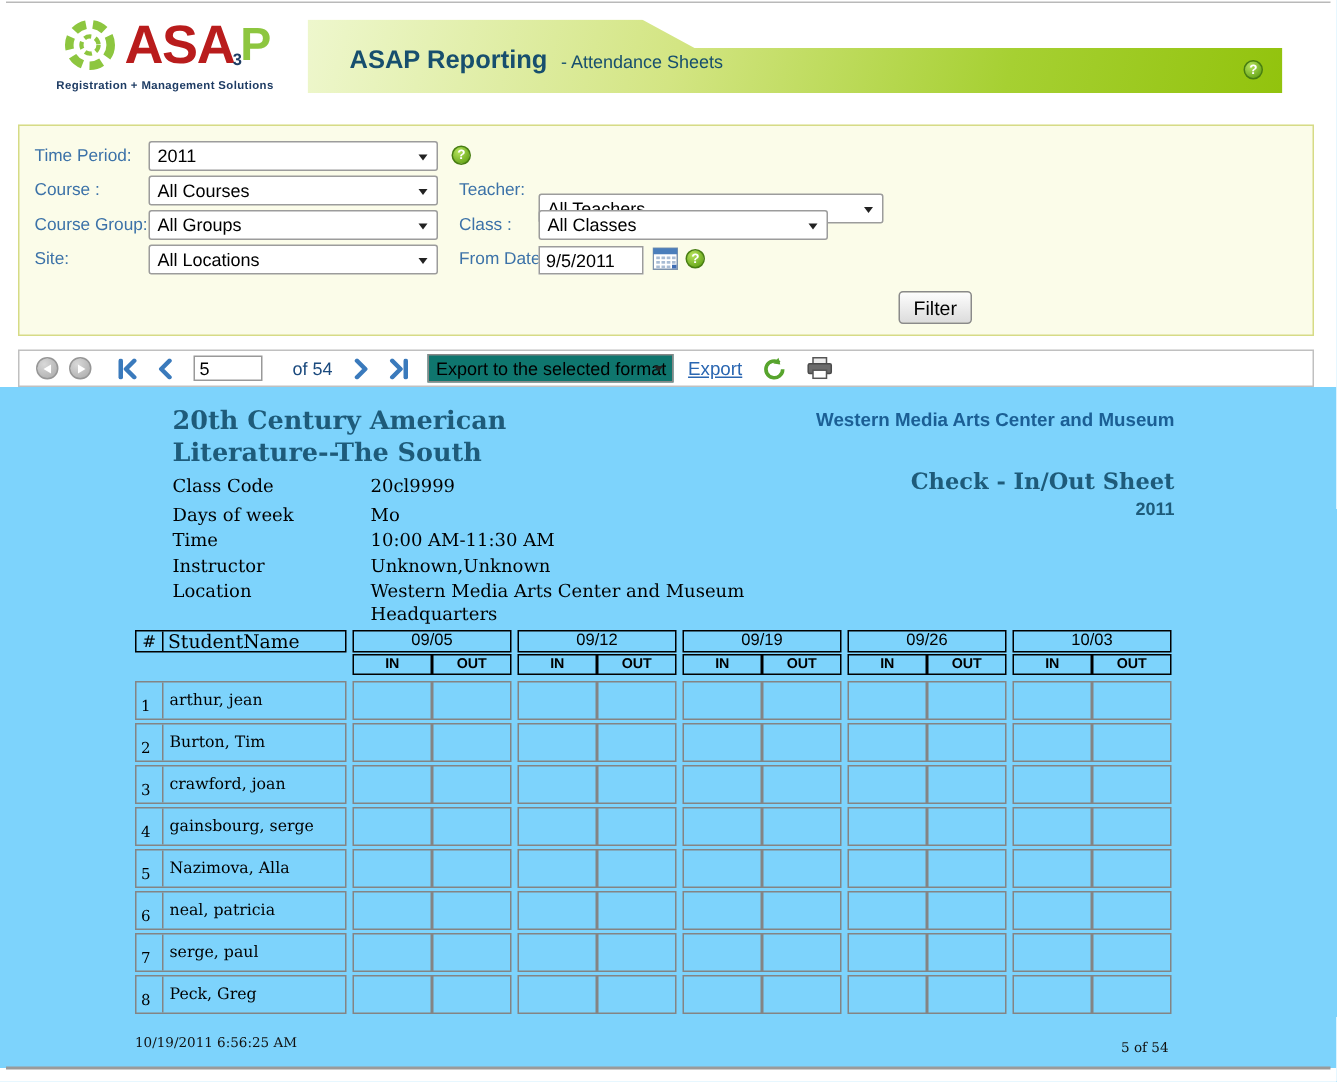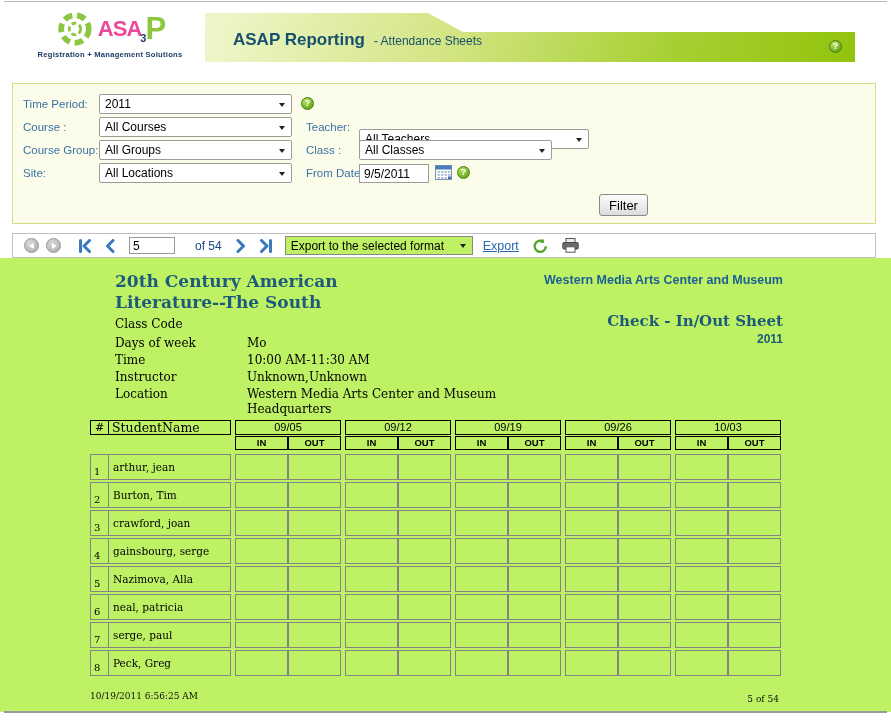--- a/index.html
+++ b/index.html
@@ -4,21 +4,21 @@
 <style>
   * { margin:0; padding:0; box-sizing:border-box; }
   html,body { background:#fff; }
   .page { position:relative; width:891px; height:721px; background:#fff; overflow:hidden;
           font-family:"Liberation Sans", sans-serif; }
   .top-line { position:absolute; top:1px; left:4px; right:4px; height:1px; background:#b9b9b9; }
 
   
   .logo { position:absolute; left:30px; top:9px; width:160px; text-align:center; }
   .logo-row { display:flex; align-items:center; justify-content:center; }
-  .brand-main { font-size:22px; font-weight:bold; color:#ec4899; letter-spacing:-1px; }
+  .brand-main { font-size:36px; font-weight:bold; color:#b91c1c; letter-spacing:-1px; }
   .brand-sub { font-size:11px; font-weight:bold; color:#1e3c64; align-self:flex-end; margin:0 -1px 5px -1px; }
   .brand-p { font-size:31px; font-weight:bold; color:#8dc63f; letter-spacing:-1px; }
   .tagline { font-size:7.6px; font-weight:bold; color:#1e3c64; letter-spacing:0.25px; margin-top:1px; }
 
   
   .banner { position:absolute; left:205px; top:13px; width:650px; height:49px;
             background:linear-gradient(105deg,#eef7cd 0%,#d3e583 38%,#a6d032 72%,#92c30d 100%);
             clip-path:polygon(0 0,223px 0,258px 19px,100% 19px,100% 100%,0 100%); }
   .banner-text { position:absolute; left:28px; top:17px; display:flex; align-items:baseline; }
   .banner-title { font-size:17px; font-weight:bold; color:#174f6e; }
@@ -49,26 +49,26 @@
   .toolbar { position:absolute; left:12px; top:233px; width:864px; height:25px;
              background:#fff; border:1px solid #c0c0c0; display:flex; align-items:center; }
   .circ-btn { width:15px; height:15px; border-radius:50%; border:1px solid #969696;
               background:radial-gradient(circle at 35% 30%,#d9d9d9,#a8a8a8);
               display:flex; align-items:center; justify-content:center; cursor:pointer; }
   .tri-l { width:0; height:0; border-top:3.5px solid transparent; border-bottom:3.5px solid transparent; border-right:5px solid #fff; margin-right:1px; }
   .tri-r { width:0; height:0; border-top:3.5px solid transparent; border-bottom:3.5px solid transparent; border-left:5px solid #fff; margin-left:1px; }
   .chev { cursor:pointer; display:flex; align-items:center; }
   .page-input { width:46px; height:17px; border:1px solid #999; font-size:12px; padding-left:3px; }
   .of-label { font-size:12px; color:#1b4a7e; }
-  .export-dd { position:relative; width:188px; height:19px; background:#bef264; border:1px solid #888;
+  .export-dd { position:relative; width:164px; height:19px; background:#0f766e; border:1px solid #888;
                font-size:12px; display:flex; align-items:center; padding:0 16px 0 5px; cursor:pointer; white-space:nowrap; }
   .export-link { font-size:12.5px; color:#2a66b1; text-decoration:underline; cursor:pointer; }
 
   
-  .report { position:absolute; left:0; top:258px; width:891px; height:454px; background:#bef264; }
+  .report { position:absolute; left:0; top:258px; width:891px; height:454px; background:#7dd3fc; }
   .class-title { position:absolute; left:115px; top:13px; width:245px;
                  font-family:"DejaVu Serif",serif; font-weight:bold; font-size:17px; line-height:21px; color:#1e5b7a; }
   .org-name { position:absolute; right:108px; top:15px; font-size:12.5px; font-weight:bold; color:#1b5f95; }
   .sheet-title { position:absolute; right:108px; top:54px; font-family:"DejaVu Serif",serif;
                  font-weight:bold; font-size:15px; color:#1e5b7a; }
   .sheet-year { position:absolute; right:108px; top:74px; font-size:12px; font-weight:bold; color:#1e5b7a; }
   .dlabel, .dvalue { position:absolute; font-family:"DejaVu Serif",serif; font-size:12px; color:#000;
                      line-height:15px; white-space:pre-line; }
   .dlabel { left:115px; } .dvalue { left:247px; width:250px; }
 
@@ -250,20 +250,21 @@
     </span>
   </div>
 
   <div class="report">
     <div class="class-title">20th Century American Literature--The South</div>
     <div class="org-name">Western Media Arts Center and Museum</div>
     <div class="sheet-title">Check - In/Out Sheet</div>
     <div class="sheet-year">2011</div>
 
     <span class="dlabel" style="top:59px;">Class Code</span>
+    <span class="dvalue" style="top:59px;">20cl9999</span>
     <span class="dlabel" style="top:78px;">Days of week</span>
     <span class="dvalue" style="top:78px;">Mo</span>
     <span class="dlabel" style="top:95px;">Time</span>
     <span class="dvalue" style="top:95px;">10:00 AM-11:30 AM</span>
     <span class="dlabel" style="top:112px;">Instructor</span>
     <span class="dvalue" style="top:112px;">Unknown,Unknown</span>
     <span class="dlabel" style="top:129px;">Location</span>
     <span class="dvalue" style="top:129px;">Western Media Arts Center and Museum
 Headquarters</span>
 

